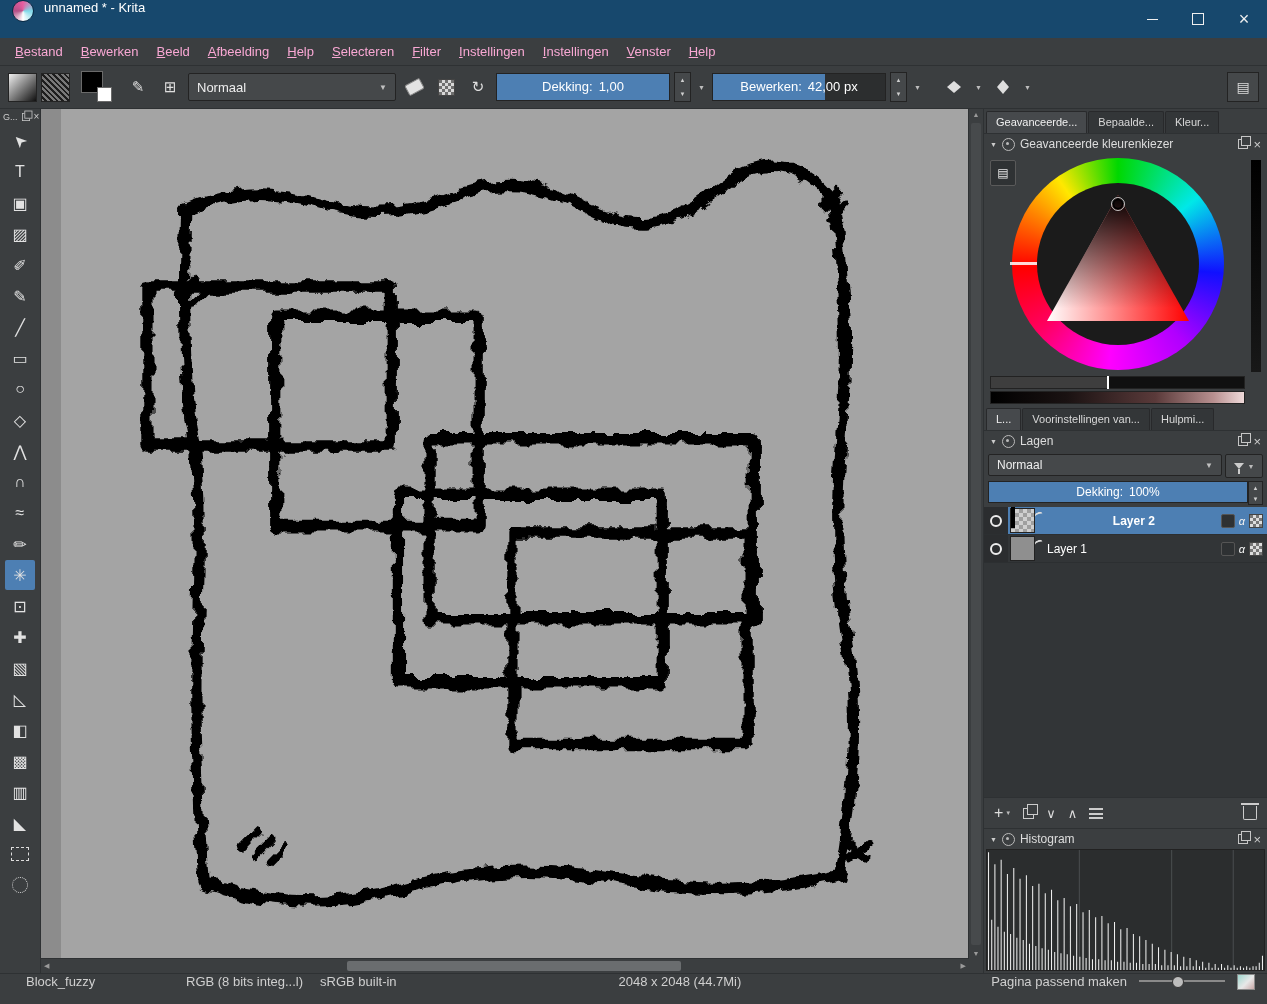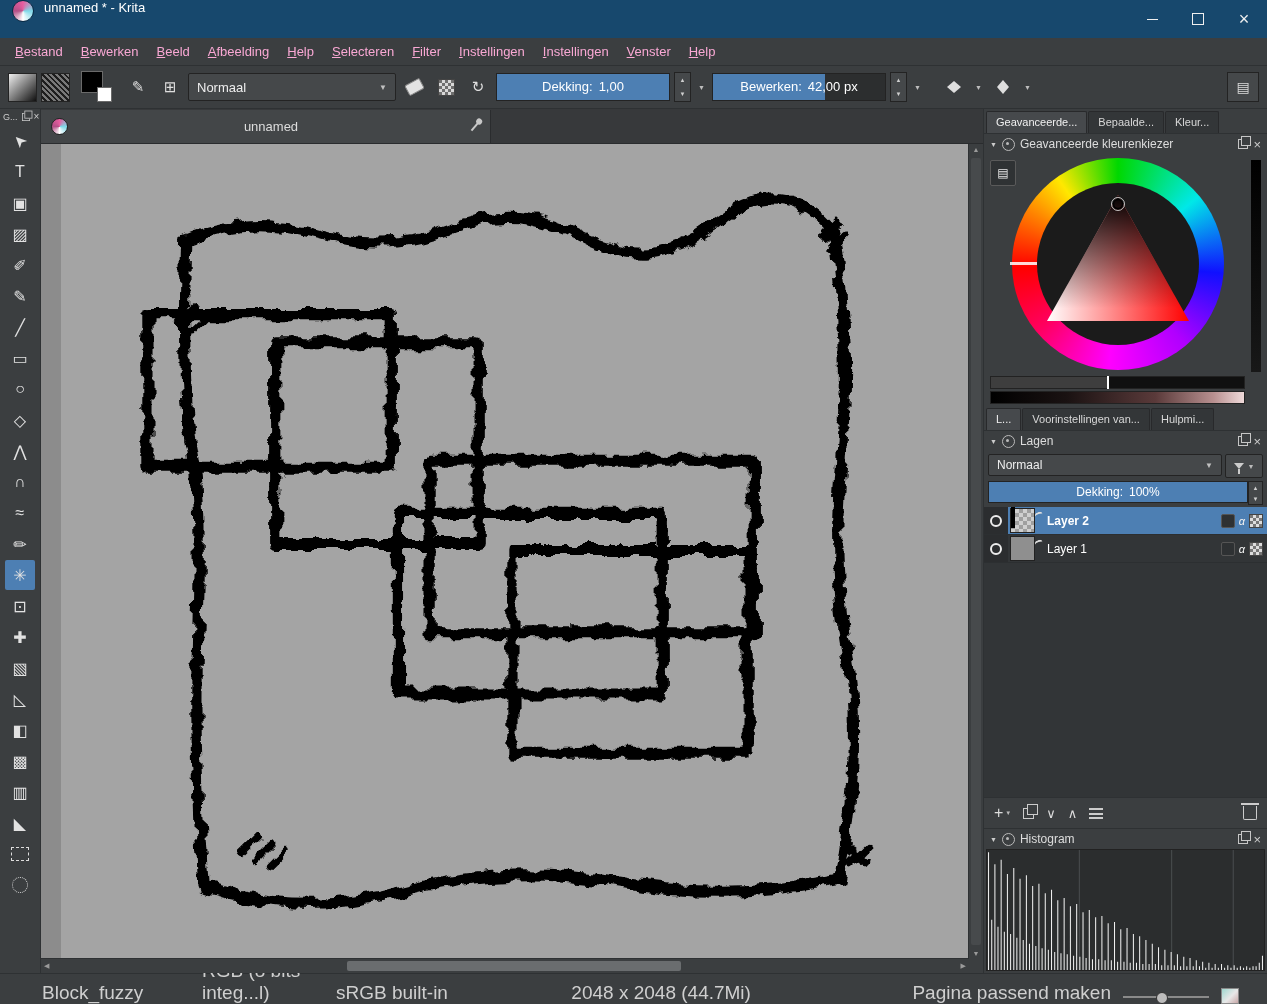--- a/index.html
+++ b/index.html
@@ -123,41 +123,41 @@
   .layer-row{height:27px;display:flex;align-items:center;border-bottom:1px solid #2c2f31;}
   .layer-row.selected{background:#4d7fb3;}
   .eye-cell{width:24px;height:27px;background:#2b2d2f;display:flex;align-items:center;justify-content:center;flex:0 0 auto;}
   .eye{width:12px;height:12px;border:2px solid #ececec;border-radius:50%;box-sizing:border-box;}
   .thumb{width:25px;height:25px;margin:0 2px;border:1px solid #222;box-sizing:border-box;flex:0 0 auto;}
   .thumb.checker{background:repeating-conic-gradient(#cfcfcf 0 25%,#9f9f9f 0 50%) 0 0/8px 8px;}
   .thumb.checker .mini-scribble{width:13px;height:9px;border:2px solid #000;margin:5px auto 0;transform:rotate(-4deg);}
   .thumb.gray{background:#8f8f8f;}
   .layer-badge{width:8px;height:5px;border-top:2px solid #ddd;border-radius:50%;transform:rotate(-18deg);margin:-10px 0 0 -2px;flex:0 0 auto;}
   .layer-name{flex:1;font-size:12px;color:#ffffff;padding-left:4px;white-space:nowrap;overflow:hidden;}
-  .layer-row.selected .layer-name{font-weight:bold;}
+  .layer-row.selected .layer-name{font-weight:bold;text-align:center;}
   .row-icons{display:flex;align-items:center;gap:4px;padding-right:4px;flex:0 0 auto;}
   .lock-sq{width:12px;height:12px;background:#2e3133;border:1px solid #555;border-radius:2px;}
   .alpha-g{font-size:11px;color:#f0f0f0;font-style:italic;}
   .inherit-sq{width:12px;height:12px;background:repeating-conic-gradient(#dddddd 0 25%,#777777 0 50%) 0 0/6px 6px;border:1px solid #444;}
 
   .layer-toolbar{height:30px;display:flex;align-items:center;gap:12px;padding:0 10px;border-top:1px solid #2e3133;flex:0 0 auto;}
   .lt-btn{display:flex;align-items:center;color:#dddddd;font-size:13px;}
   .plus-g{font-size:16px;line-height:1;}
   .tiny-drop{font-size:6px;margin-left:2px;color:#bbb;}
   .dup-ico{width:9px;height:9px;border:1px solid #ccc;position:relative;}
   .dup-ico::after{content:"";position:absolute;left:3px;top:-5px;width:9px;height:9px;border:1px solid #ccc;background:#3b3e40;}
   .props-ico{width:14px;height:11px;background:linear-gradient(#ccc 0 2px,transparent 2px 4.5px,#ccc 4.5px 6.5px,transparent 6.5px 9px,#ccc 9px 11px);}
   .trash{width:12px;height:13px;border:1px solid #cccccc;border-top:none;border-radius:0 0 2px 2px;position:relative;margin-left:auto;}
   .trash::before{content:"";position:absolute;top:-3px;left:-3px;right:-3px;height:2px;background:#cccccc;}
 
   .hist-area{height:120px;margin:0 2px 2px 2px;background:#2b2d2e;border:1px solid #222;flex:0 0 auto;}
   .hist-area svg{display:block;width:100%;height:100%;}
 
   
-  .statusbar{height:30px;display:flex;align-items:flex-end;font-size:19px;color:#cfcfcf;border-top:1px solid #2e3133;padding:0 28px;flex:0 0 auto;}
+  .statusbar{height:30px;display:flex;align-items:flex-start;font-size:13px;color:#cfcfcf;border-top:1px solid #2e3133;padding:0 12px;flex:0 0 auto;}
   .sb-brush{width:160px;margin-left:14px;}
   .sb-mode{width:134px;}
   .sb-profile{width:120px;}
   .sb-spacer{flex:1;}
   .sb-spacer2{flex:1.4;}
   .zslider{width:86px;height:14px;position:relative;margin:0 12px;}
   .zslider .track{position:absolute;left:0;right:0;top:6px;height:2px;background:#8a8a8a;}
   .zhandle{position:absolute;top:2px;width:10px;height:10px;border-radius:50%;background:#bdbdbd;border:1px solid #333;}
   .zoom-img-ico{width:16px;height:14px;border:1px solid #8a8a8a;background:linear-gradient(135deg,#9fd8cf,#e8e8e8 55%,#c8a8a8);}
 </style>
@@ -355,27 +355,20 @@
           <div class="tool">
             <span class="dashed-rect"></span>
           </div>
           <div class="tool">
             <span class="dashed-circle"></span>
           </div>
         </div>
     </div>
 
     <div class="canvas-col">
-      <div class="tabbar">
-        <div class="doc-tab">
-          <span class="mini-logo"></span>
-          <span class="t">unnamed</span>
-          <span class="pin"></span>
-        </div>
-      </div>
       <div class="viewport">
         <div class="image-area">
           <svg viewBox="0 0 888 812" preserveAspectRatio="none">
             <defs>
               <filter id="roughen" x="-5%" y="-5%" width="110%" height="110%">
                 <feTurbulence type="fractalNoise" baseFrequency="0.055" numOctaves="4" seed="11" result="n"></feTurbulence>
                 <feDisplacementMap in="SourceGraphic" in2="n" scale="13" xChannelSelector="R" yChannelSelector="G"></feDisplacementMap>
               </filter>
             </defs>
             <g id="strokes" fill="none" stroke="#000000" stroke-linecap="round" stroke-linejoin="round" filter="url(#roughen)">

